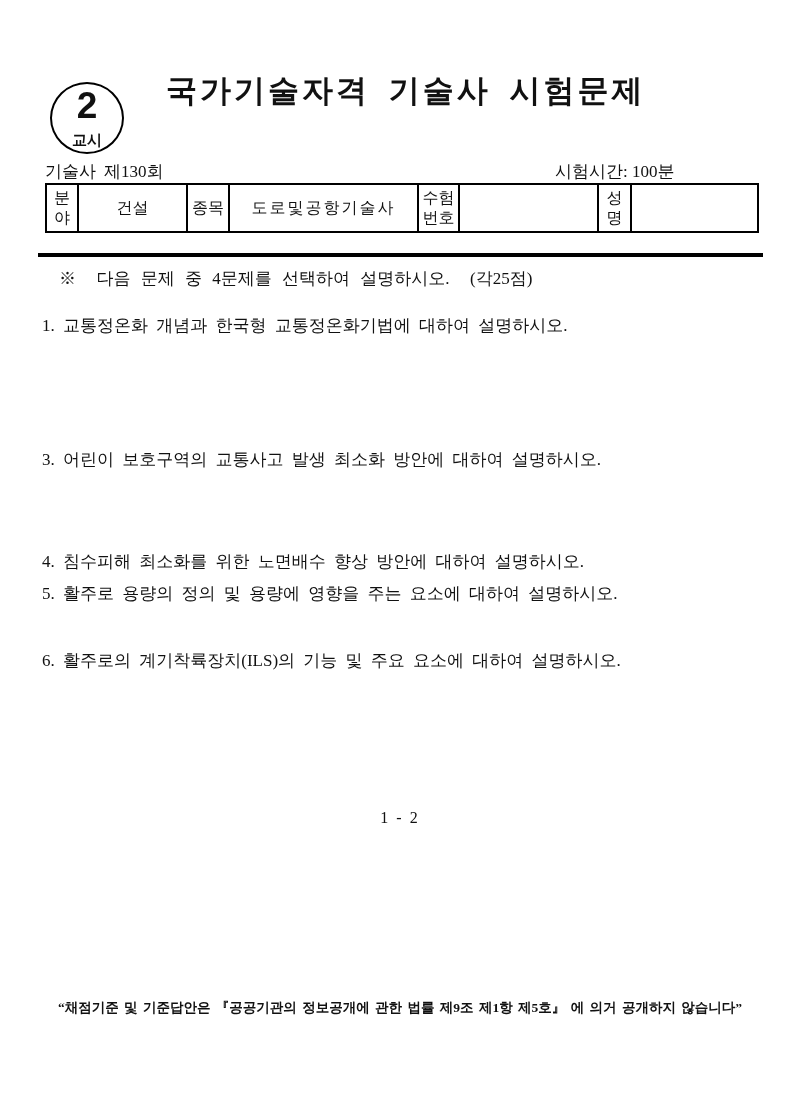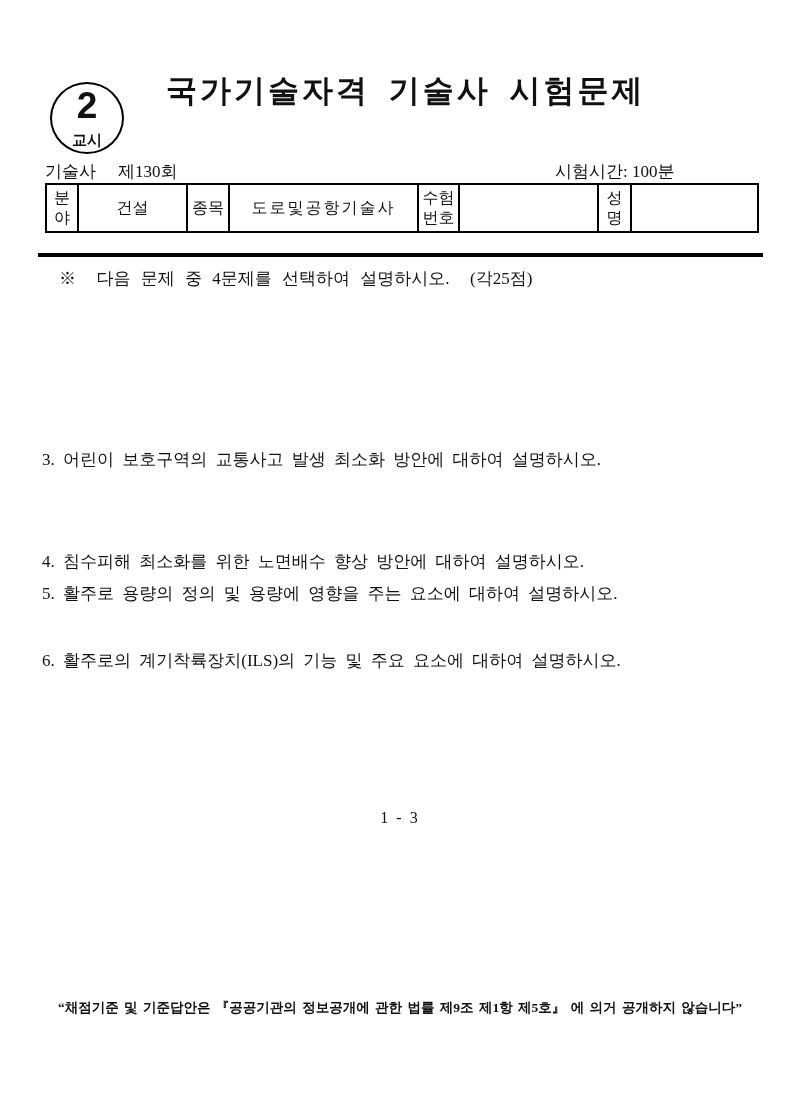--- a/index.html
+++ b/index.html
@@ -23,21 +23,21 @@
   .badge-label  { font-size:15px; font-weight:bold; line-height:17px;margin-top:8px; }
   .title {
     position:absolute; left:166px; top:70px;
     font-size:31px; font-weight:bold; letter-spacing:3px; word-spacing:8px;
     white-space:pre;
   }
   .subheader-left {
     position:absolute; left:45px; top:160px;
     font-size:17px; white-space:pre;
   }
-  .subheader-left .round { margin-left:22px; }
+  .subheader-left .round { margin-left:8px; }
   .subheader-right {
     position:absolute; left:555px; top:160px;
     font-size:17px; white-space:pre;
   }
   table.info-table {
     position:absolute; left:45px; top:183px;
     width:712px; height:50px;
     border-collapse:collapse; table-layout:fixed;
     border:2px solid #000;
     font-size:16px;
@@ -115,22 +115,23 @@
 명</td>
       <td></td>
     </tr>
   </tbody>
     </table>
 
   <div class="divider-rule"></div>
 
   <div class="instruction">※  다음 문제 중 4문제를 선택하여 설명하시오.  (각25점)</div>
 
+  <div class="question q1">1. 교통정온화 개념과 한국형 교통정온화기법에 대하여 설명하시오.</div>
   <div class="question q3">3. 어린이 보호구역의 교통사고 발생 최소화 방안에 대하여 설명하시오.</div>
   <div class="question q4">4. 침수피해 최소화를 위한 노면배수 향상 방안에 대하여 설명하시오.</div>
   <div class="question q5">5. 활주로 용량의 정의 및 용량에 영향을 주는 요소에 대하여 설명하시오.</div>
   <div class="question q6">6. 활주로의 계기착륙장치(ILS)의 기능 및 주요 요소에 대하여 설명하시오.</div>
 
-  <div class="page-number">1 - 3</div>
+  <div class="page-number">1 - 2</div>
 
   <div class="footer-note">“채점기준 및 기준답안은 『공공기관의 정보공개에 관한 법률 제9조 제1항 제5호』 에 의거 공개하지 않습니다”</div>
 
 </div>
 
 </body></html>

